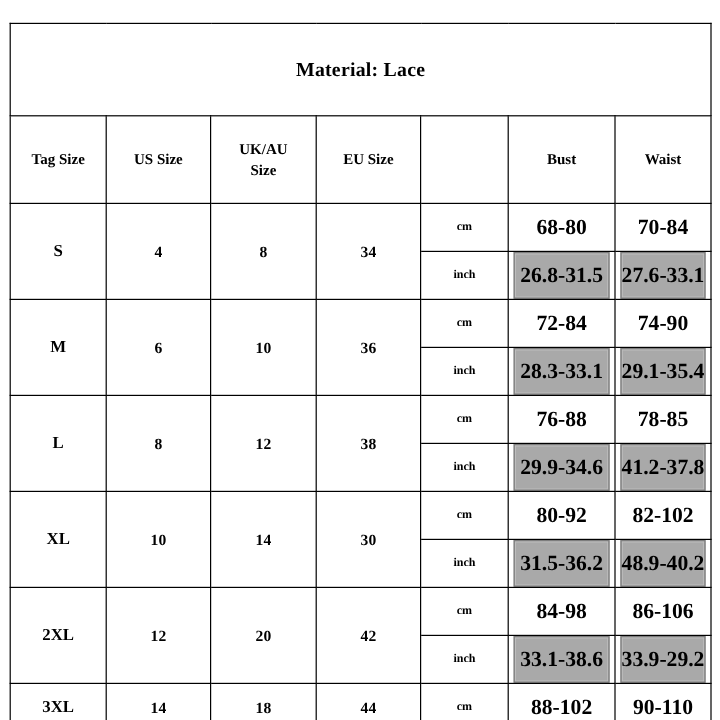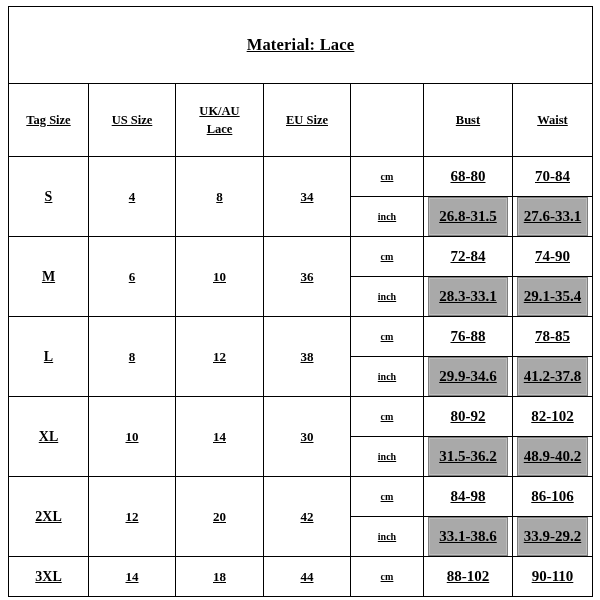--- a/index.html
+++ b/index.html
@@ -11,25 +11,24 @@
     width: 600px;
     height: 600px;
     overflow: hidden;
     font-family: "Liberation Serif", "DejaVu Serif", serif;
     color: #000000;
   }
 
   #chart-wrap {
     position: absolute;
     left: 8px;
-    top: 6px;
+    top: 19px;
     width: 584px;
     height: 574px;
     box-sizing: border-box;
-    text-decoration: underline;
   }
 
   table.size-chart {
     width: 584px;
     height: 574px;
     border-collapse: collapse;
     table-layout: fixed;
     background: #ffffff;
   }
 
@@ -65,21 +64,21 @@
     font-weight: bold;
   }
 
   .unit-cell {
     font-size: 10px;
     font-weight: bold;
     height: 39px;
   }
 
   .val-cell {
-    font-size: 15px;
+    font-size: 18px;
     font-weight: bold;
     height: 39px;
   }
 
   
   .val-cell.shaded {
     padding: 0 4px;
   }
   .val-cell.shaded .shade-box {
     background: #a9a9a9;
@@ -118,21 +117,21 @@
     <tbody>
       <tr>
         <td class="title-cell" colspan="7">Material: Lace</td>
       </tr>
 
       <tr>
         <td class="col-head">Tag Size</td>
         <td class="col-head">US Size</td>
         <td class="col-head">
           <div>UK/AU</div>
-          <div>Lace</div>
+          <div>Size</div>
         </td>
         <td class="col-head">EU Size</td>
         <td class="col-head"></td>
         <td class="col-head">Bust</td>
         <td class="col-head">Waist</td>
       </tr>
 
       <tr>
         <td class="size-label" rowspan="2">S</td>
         <td class="num-cell" rowspan="2">4</td>

